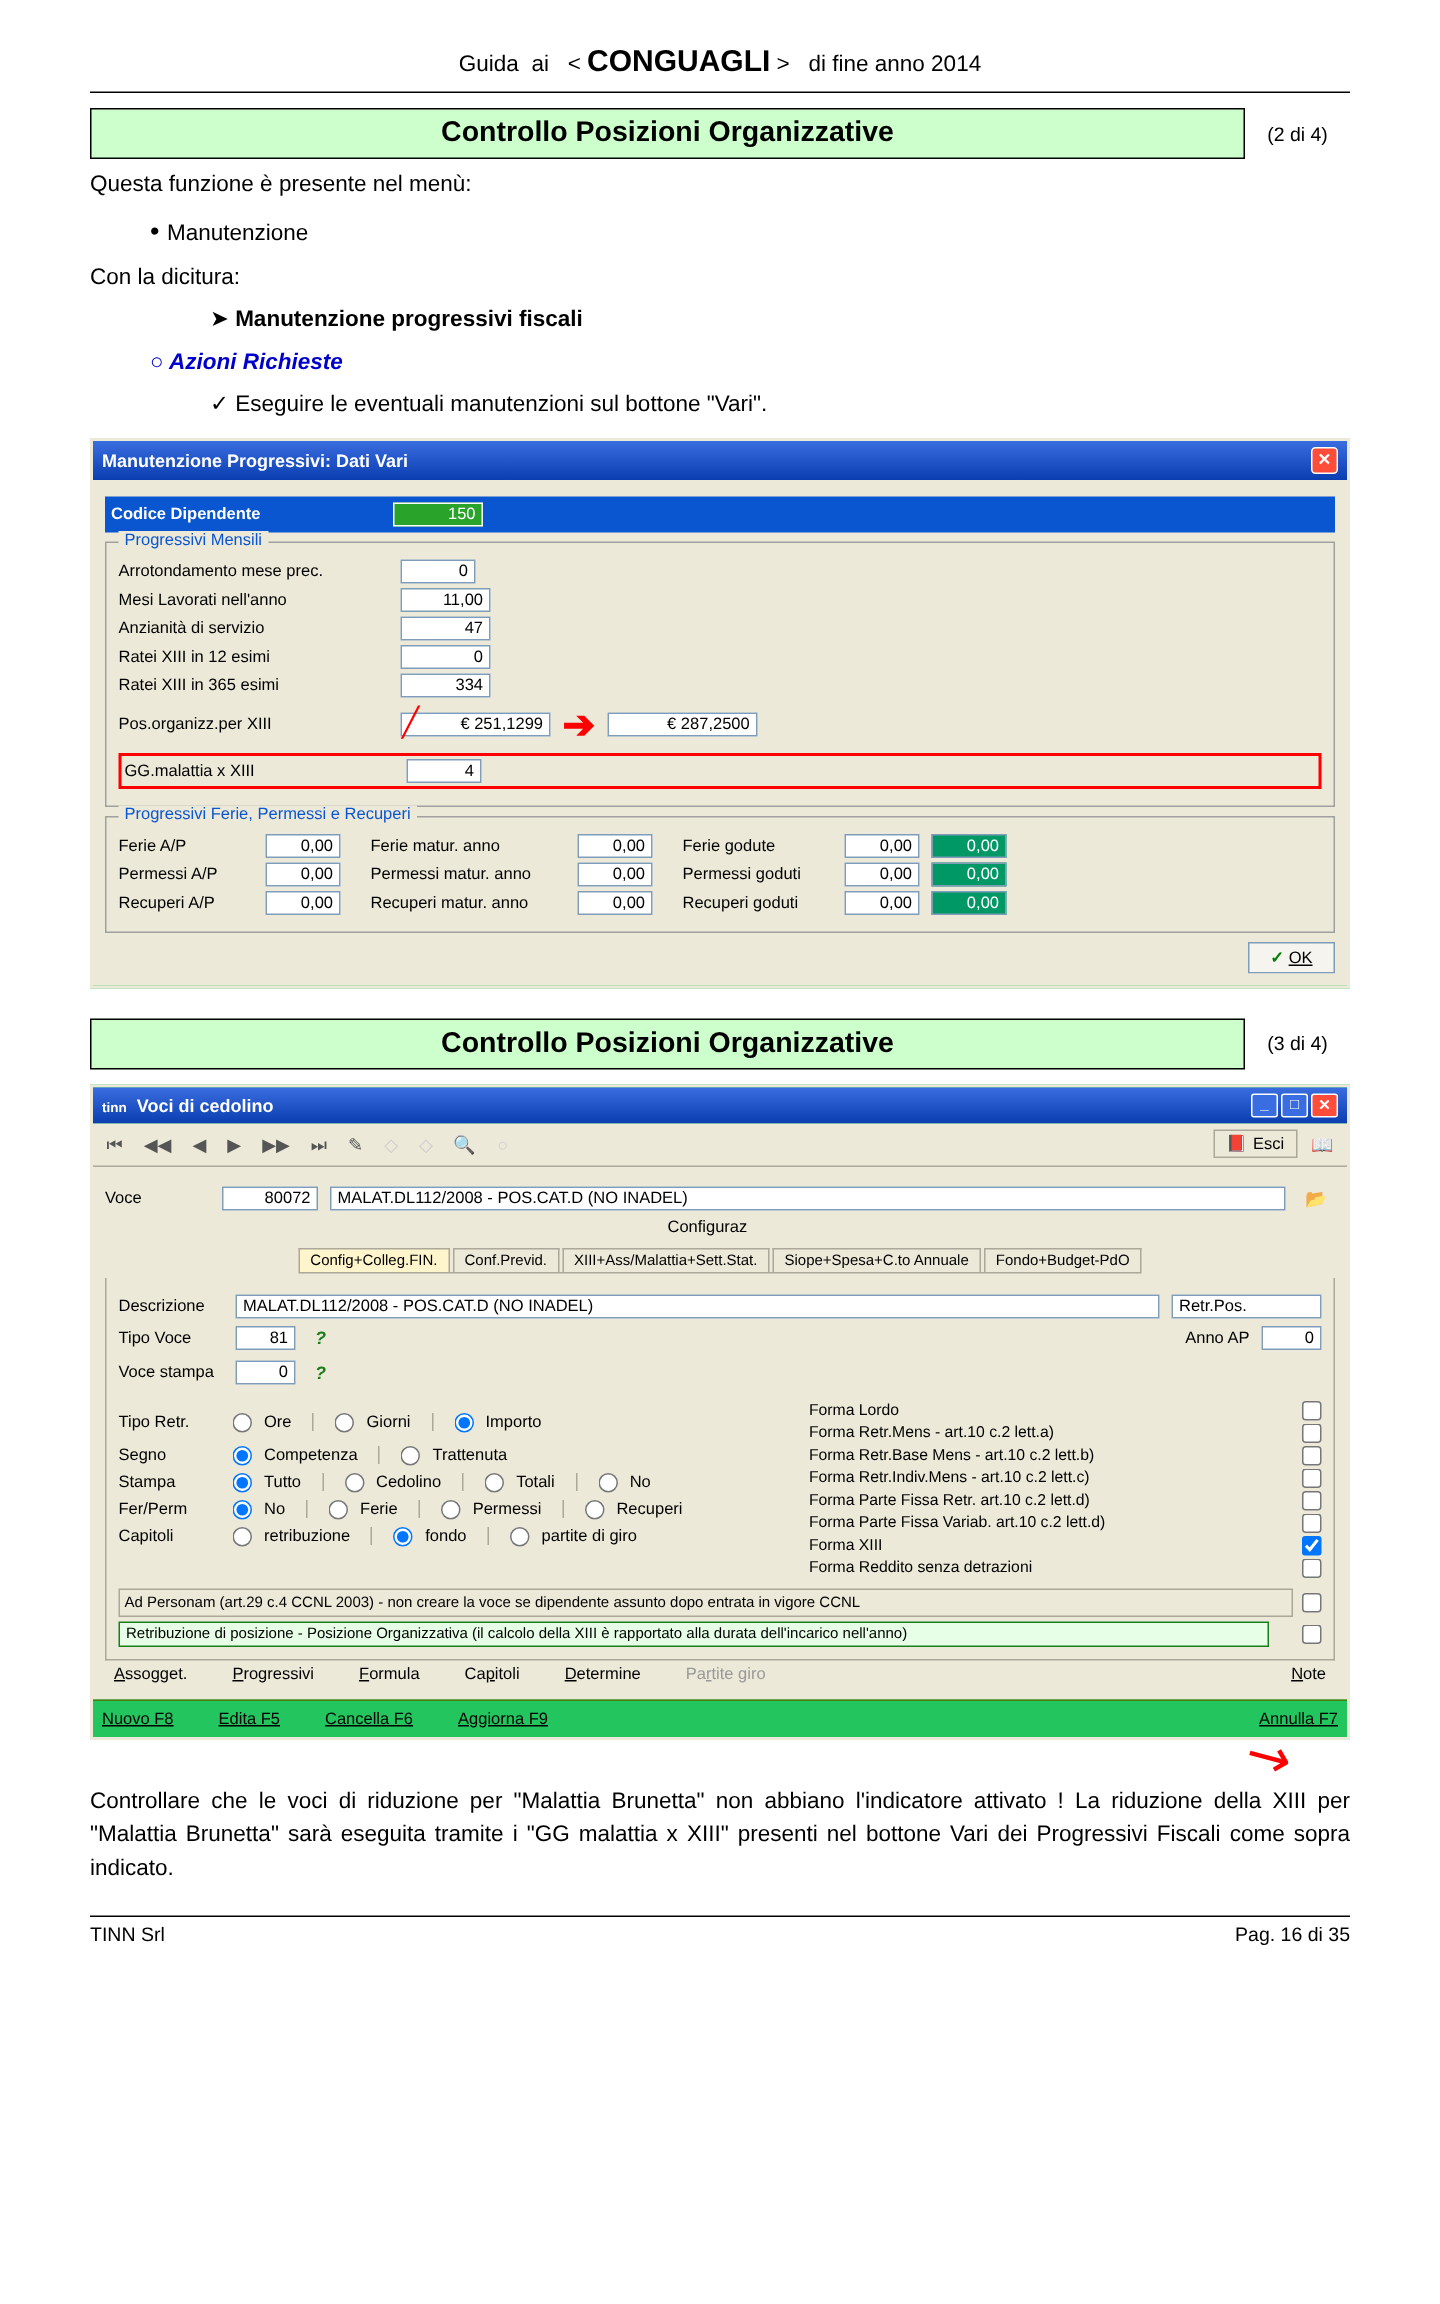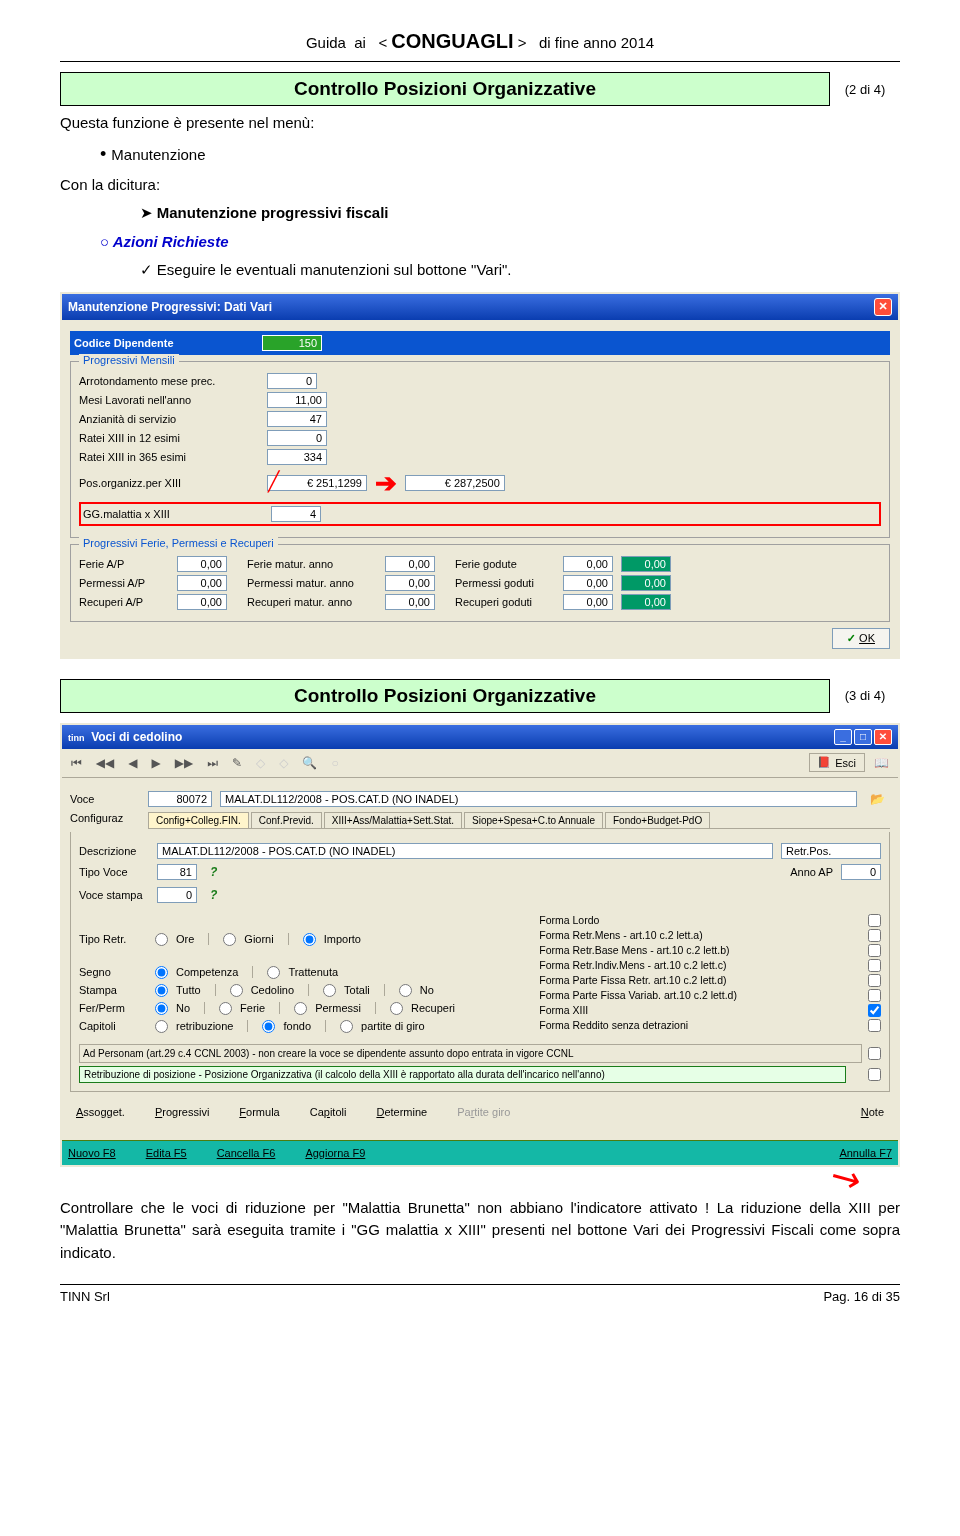--- a/index.html
+++ b/index.html
@@ -12,21 +12,21 @@
   .page-indicator { width: 70px; font-size: 13px; display: flex; align-items: center; justify-content: center; }
   .body-text { font-size: 15px; line-height: 1.5; margin: 6px 0; }
   .bullet { margin-left: 40px; }
   .bullet2 { margin-left: 80px; }
   .bullet3 { margin-left: 80px; }
   .arrow::before { content: "➤ "; }
   .check::before { content: "✓ "; }
   .dot::before { content: "• "; font-size: 18px; }
   .circle::before { content: "○ "; }
   .italic-blue { color: #0000cc; font-style: italic; font-weight: bold; }
-  .win-window { border: 2px solid #ece9d8; background: #14b8a6; margin: 10px 0 20px 0; font-family: Tahoma, sans-serif; font-size: 11px; }
+  .win-window { border: 2px solid #ece9d8; background: #22c55e; margin: 10px 0 20px 0; font-family: Tahoma, sans-serif; font-size: 11px; }
   .titlebar { background: linear-gradient(#3a6ee0, #0a3db0); color: #fff; font-weight: bold; padding: 4px 6px; display: flex; justify-content: space-between; align-items: center; font-size: 12px; }
   .closebtn { background: #ff4d3a; border: 1px solid #fff; border-radius: 3px; width: 18px; height: 18px; display: flex; align-items: center; justify-content: center; color: #fff; font-weight: bold; font-size: 11px; }
   .win-inner { padding: 8px; background: #ece9d8; }
   .field-row { display: flex; align-items: center; gap: 8px; margin: 3px 0; }
   .lbl { width: 180px; font-size: 11px; }
   .inp { border: 1px solid #7f9db9; background: #fff; padding: 1px 4px; font-size: 11px; }
   .inp.green { background: #009966; color: #fff; }
   .fieldset { border: 1px solid #a0a0a0; padding: 8px; margin: 6px 0; position: relative; }
   .fieldset .legend { position: absolute; top: -8px; left: 8px; background: #ece9d8; padding: 0 4px; color: #0a55d0; font-size: 11px; }
   .red-box { border: 2px solid red; }
@@ -35,21 +35,21 @@
   .arrow-marker { color: red; font-size: 26px; font-weight: bold; }
   .toolbar { background: #ece9d8; border-bottom: 1px solid #aca899; padding: 4px; display: flex; gap: 4px; align-items: center; }
   .tbtn { border: 1px solid #ece9d8; padding: 2px 4px; font-size: 12px; color: #555; }
   .tabbar { display: flex; gap: 2px; border-bottom: 1px solid #aca899; }
   .tab { border: 1px solid #aca899; border-bottom: none; padding: 2px 7px; font-size: 10px; background: #ece9d8; }
   .tab.active { background: #fff5cc; }
   .radio-row { display: flex; align-items: center; gap: 6px; font-size: 11px; }
   .radio-row input { margin: 0 2px 0 0; }
   .sep-v { border-left: 1px solid #aca899; height: 12px; margin: 0 8px; }
   .checkbox-row { display: flex; align-items: center; justify-content: space-between; font-size: 10.5px; padding: 1px 0; }
-  .buttonbar { display: flex; gap: 30px; padding: 14px 6px; font-size: 11px; }
+  .buttonbar { display: flex; gap: 30px; padding: 3px 6px; font-size: 11px; }
   .bottom-btns { display: flex; gap: 30px; padding: 6px; border-top: 1px solid #4d7c0f; font-size: 11px; }
   .bottom-btns .right { margin-left: auto; }
   .encircle { border: 1px solid #1a7c1a; background: #e6ffe6; font-size: 10px; padding: 2px 4px; }
   .yellowrow { border: 1px solid #aca899; background: #ece9d8; font-size: 10px; padding: 3px; }
   .footer { display: flex; justify-content: space-between; border-top: 1px solid #000; margin-top: 20px; padding-top: 4px; font-size: 13px; }
   .minmax { display: flex; gap: 2px; }
   .minmax div { background: #3a6ee0; border: 1px solid #fff; border-radius: 2px; width: 18px; height: 16px; color: #fff; font-size: 10px; display:flex;align-items:center;justify-content:center; }
   .red-arrow-container { position: relative; text-align: right; height: 0; }
   .red-arrow-diag { position: absolute; right: 40px; top: -30px; font-size: 36px; color: red; transform: rotate(-30deg); }
   .justify { text-align: justify; }
@@ -186,21 +186,21 @@
       </span>
     <span class="tbtn">📖</span>
   </div>
   <div class="win-inner">
     <div class="field-row">
       <span style="width:70px;">Voce</span>
       <span class="inp" style="width:64px;text-align:right;">80072</span>
       <span class="inp" style="flex:1;">MALAT.DL112/2008 - POS.CAT.D (NO INADEL)</span>
       <span class="tbtn">📂</span>
     </div>
-    <div class="field-row" style="align-items:flex-start;">
+    <div class="field-row" style="align-items:center;flex-direction:column;">
       <span style="width:70px;">Configuraz</span>
       <div class="tabbar" style="flex:1;">
         <div class="tab active">Config+Colleg.FIN.</div>
         <div class="tab">Conf.Previd.</div>
         <div class="tab">XIII+Ass/Malattia+Sett.Stat.</div>
         <div class="tab">Siope+Spesa+C.to Annuale</div>
         <div class="tab">Fondo+Budget-PdO</div>
       </div>
     </div>
     <div style="border:1px solid #aca899;border-top:none;padding:8px;">
@@ -217,21 +217,21 @@
         <span>Anno AP</span>
         <span class="inp" style="width:40px;text-align:right;">0</span>
       </div>
       <div class="field-row">
         <span style="width:70px;">Voce stampa</span>
         <span class="inp" style="width:40px;text-align:right;">0</span>
         <span class="tbtn" style="color:#1a7c1a;font-weight:bold;font-style:italic;">?</span>
       </div>
       <div style="display:flex;gap:16px;margin-top:8px;">
         <div style="flex:1.3;">
-          <div class="radio-row" style="margin:20px 0;">
+          <div class="radio-row" style="margin:9px 0;">
               <span style="width:70px;">Tipo Retr.</span>
               <input type="radio" style="">
               <span>Ore</span>
               <span class="sep-v"></span>
               <input type="radio" style="">
               <span>Giorni</span>
               <span class="sep-v"></span>
               <input type="radio" checked="" style="">
               <span>Importo</span>
             </div>

